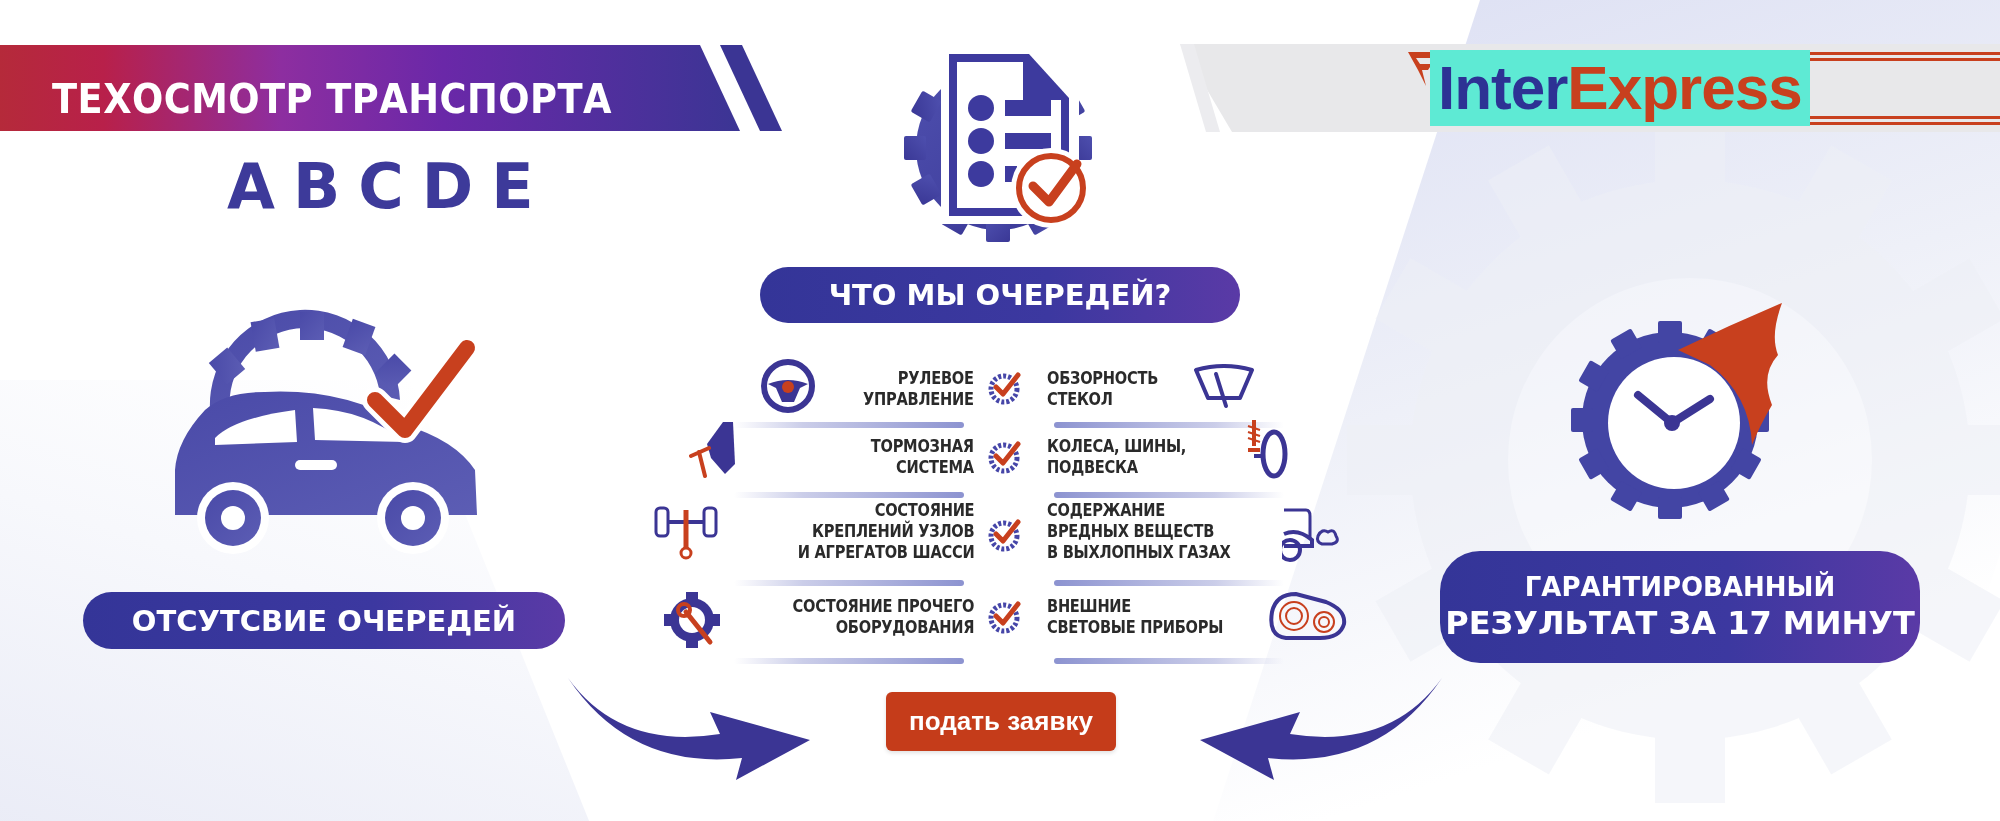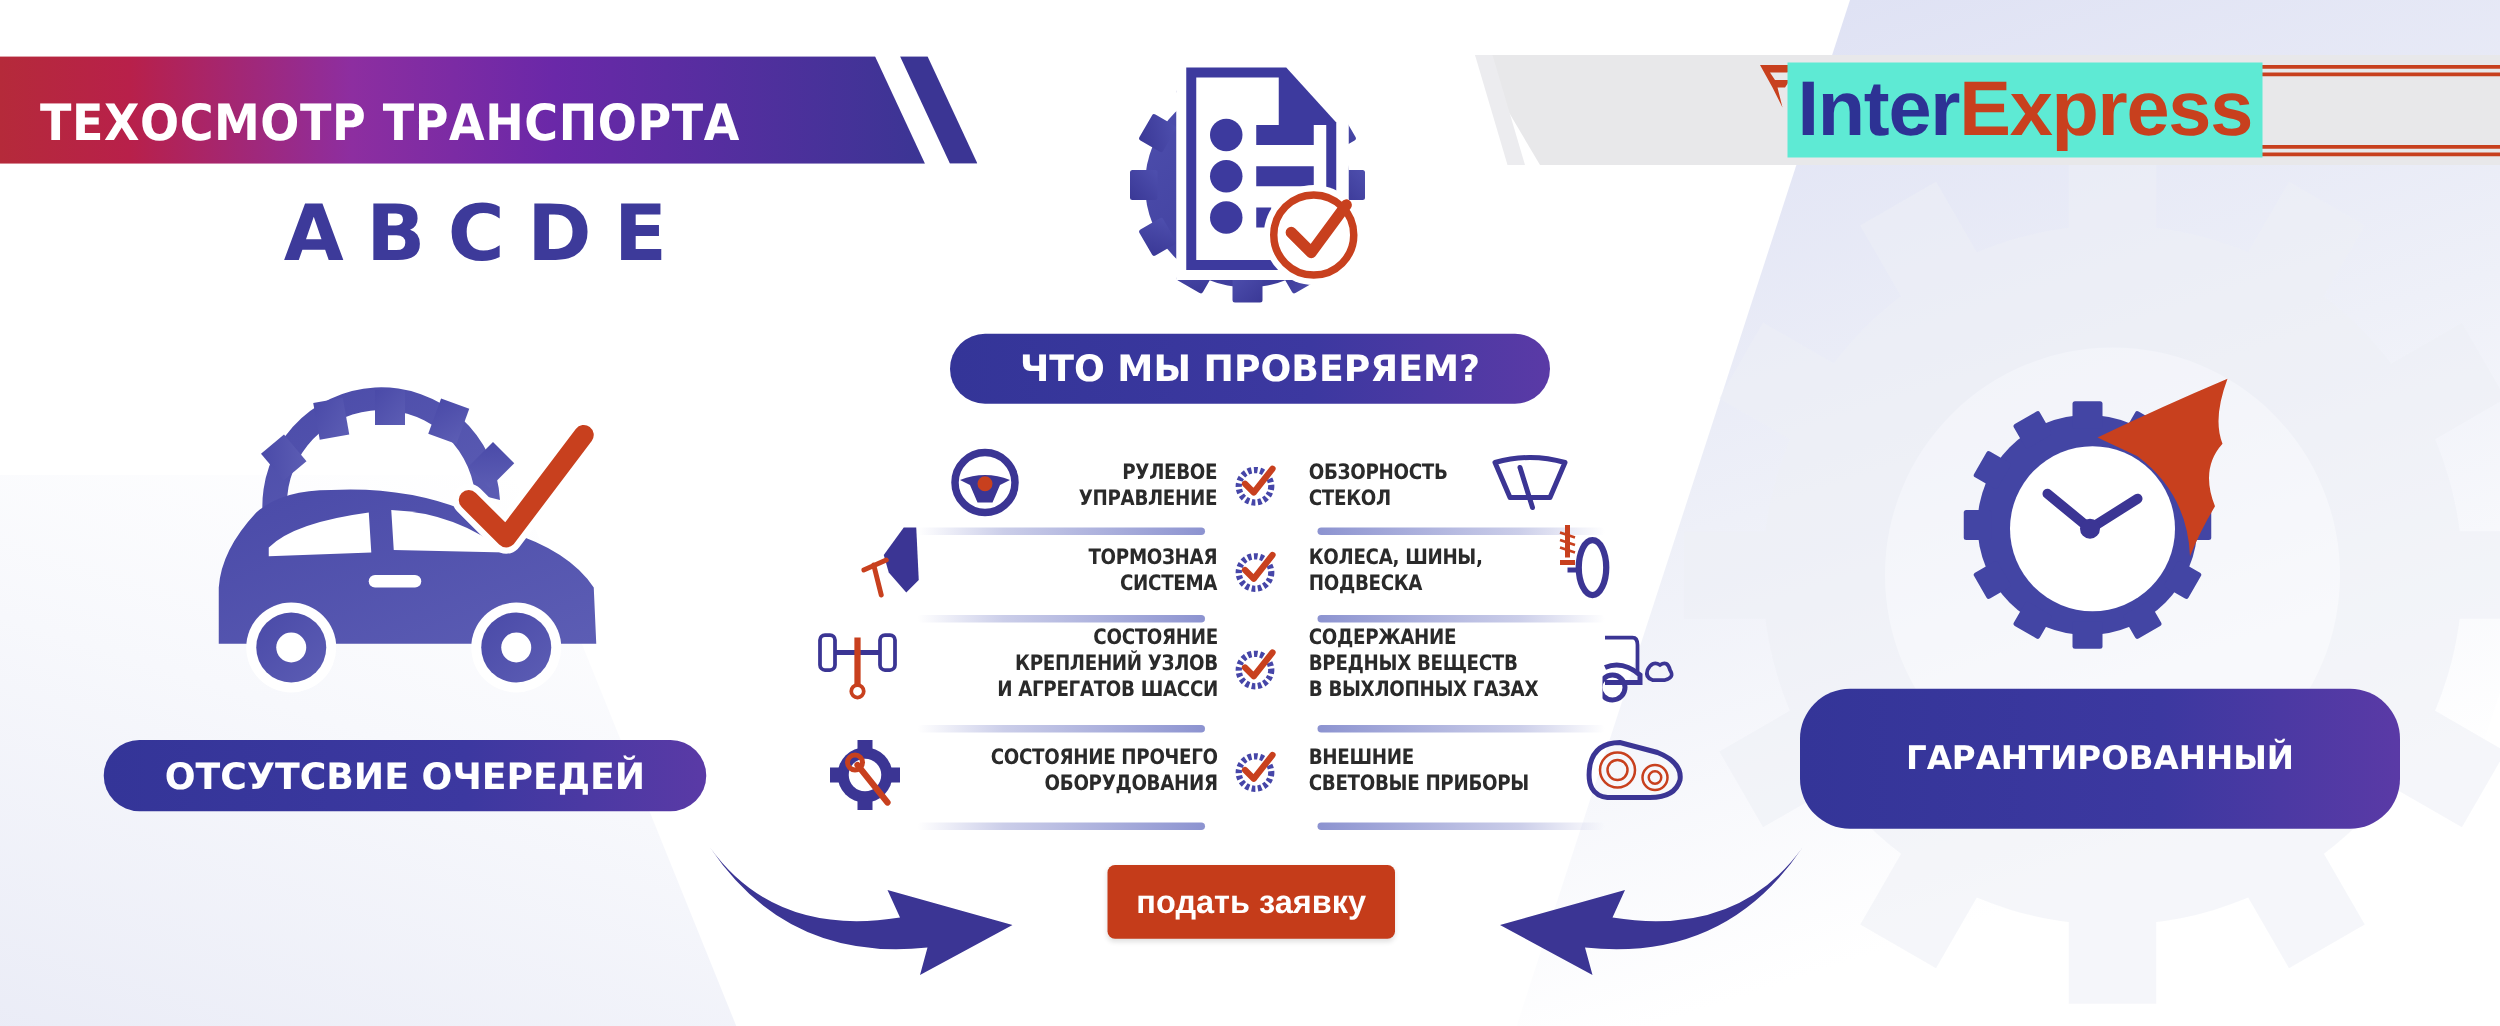--- a/index.html
+++ b/index.html
@@ -20,21 +20,21 @@
     background: linear-gradient(20deg, #e9ebf6 0%, #f7f8fc 60%, #ffffff 100%);
     transform: skewX(22deg);
   }
   .bg-gear { position: absolute; left: 1340px; top: 110px; width: 700px; height: 700px; opacity: 0.55; }
 
   
   .title-ribbon {
     position: absolute; left: 0; top: 45px; width: 740px; height: 108px;
     background: linear-gradient(90deg, #b52a3a 0%, #b8204a 14%, #8d2ea0 38%, #6a28a8 60%, #3b3594 100%);
     clip-path: polygon(0 0, 700px 0, 740px 86px, 0 86px);
-    display: flex; align-items: center; padding-left: 32px;
+    display: flex; align-items: center; padding-left: 52px;
   }
   .title-ribbon span {
     color: #fff; font-family: "DejaVu Sans", sans-serif; font-weight: bold;
     font-size: 40px; letter-spacing: 0.5px; transform: scaleX(0.92); transform-origin: left center;
   }
   .title-stripe {
     position: absolute; left: 720px; top: 45px; width: 62px; height: 86px;
     background: #3b3594; clip-path: polygon(0 0, 22px 0, 62px 86px, 40px 86px);
   }
   .categories {
@@ -177,21 +177,21 @@
   <circle cx="88" cy="136" r="13" fill="#3d3a9e"></circle>
   <rect x="112" y="62" width="46" height="16" fill="#3d3a9e"></rect>
   <rect x="112" y="95" width="46" height="16" fill="#3d3a9e"></rect>
   <rect x="112" y="128" width="12" height="16" fill="#3d3a9e"></rect>
   <circle cx="158" cy="150" r="40" fill="#ffffff"></circle>
   <circle cx="158" cy="150" r="32" fill="none" stroke="#c8401e" stroke-width="6"></circle>
   <path d="M140 148 L156 164 L184 126" fill="none" stroke="#c8401e" stroke-width="9" stroke-linecap="round" stroke-linejoin="round"></path>
 </svg>
 
 <div class="pill pill-check">
-  <span>ЧТО МЫ ПРОВЕРЯЕМ?</span>
+  <span>ЧТО МЫ ОЧЕРЕДЕЙ?</span>
 </div>
 
 <svg class="car-icon" viewBox="0 0 340 255">
   <defs>
     <linearGradient id="cg" x1="0" y1="0" x2="1" y2="1">
       <stop offset="0" stop-color="#4a4aa8"></stop>
         <stop offset="1" stop-color="#5c5db4"></stop>
     </linearGradient>
   </defs>
   <g fill="url(#cg)">
@@ -232,20 +232,21 @@
     <use href="#ct" transform="rotate(120 110 125)"></use>
     <use href="#ct" transform="rotate(150 110 125)"></use>
   </g>
   <path d="M118 55 Q170 30 222 8 Q210 40 218 60 Q200 80 212 110 Q200 130 192 150 Q190 100 150 70 Z" fill="#c8401e"></path>
   <circle cx="114" cy="128" r="66" fill="#ffffff"></circle>
   <path d="M78 100 L112 128 L150 104" fill="none" stroke="#3b3594" stroke-width="8" stroke-linecap="round" stroke-linejoin="round"></path>
   <circle cx="112" cy="128" r="8" fill="#3b3594"></circle>
 </svg>
 <div class="pill pill-result">
   <span class="l1">ГАРАНТИРОВАННЫЙ</span>
+  <span class="l2">РЕЗУЛЬТАТ ЗА 17 МИНУТ</span>
 </div>
 
 <div class="services">
 
   <div class="svc-row" style="top:0">
     <svg class="svc-lefticon" style="left:116px;top:8px;width:56px;height:56px" viewBox="0 0 56 56">
       <circle cx="28" cy="28" r="24" fill="none" stroke="#3b3594" stroke-width="6"></circle>
       <path d="M8 26 Q28 18 48 26 L40 30 L34 44 L22 44 L16 30 Z" fill="#3b3594"></path>
       <circle cx="28" cy="29" r="6" fill="#c8401e"></circle>
     </svg>

